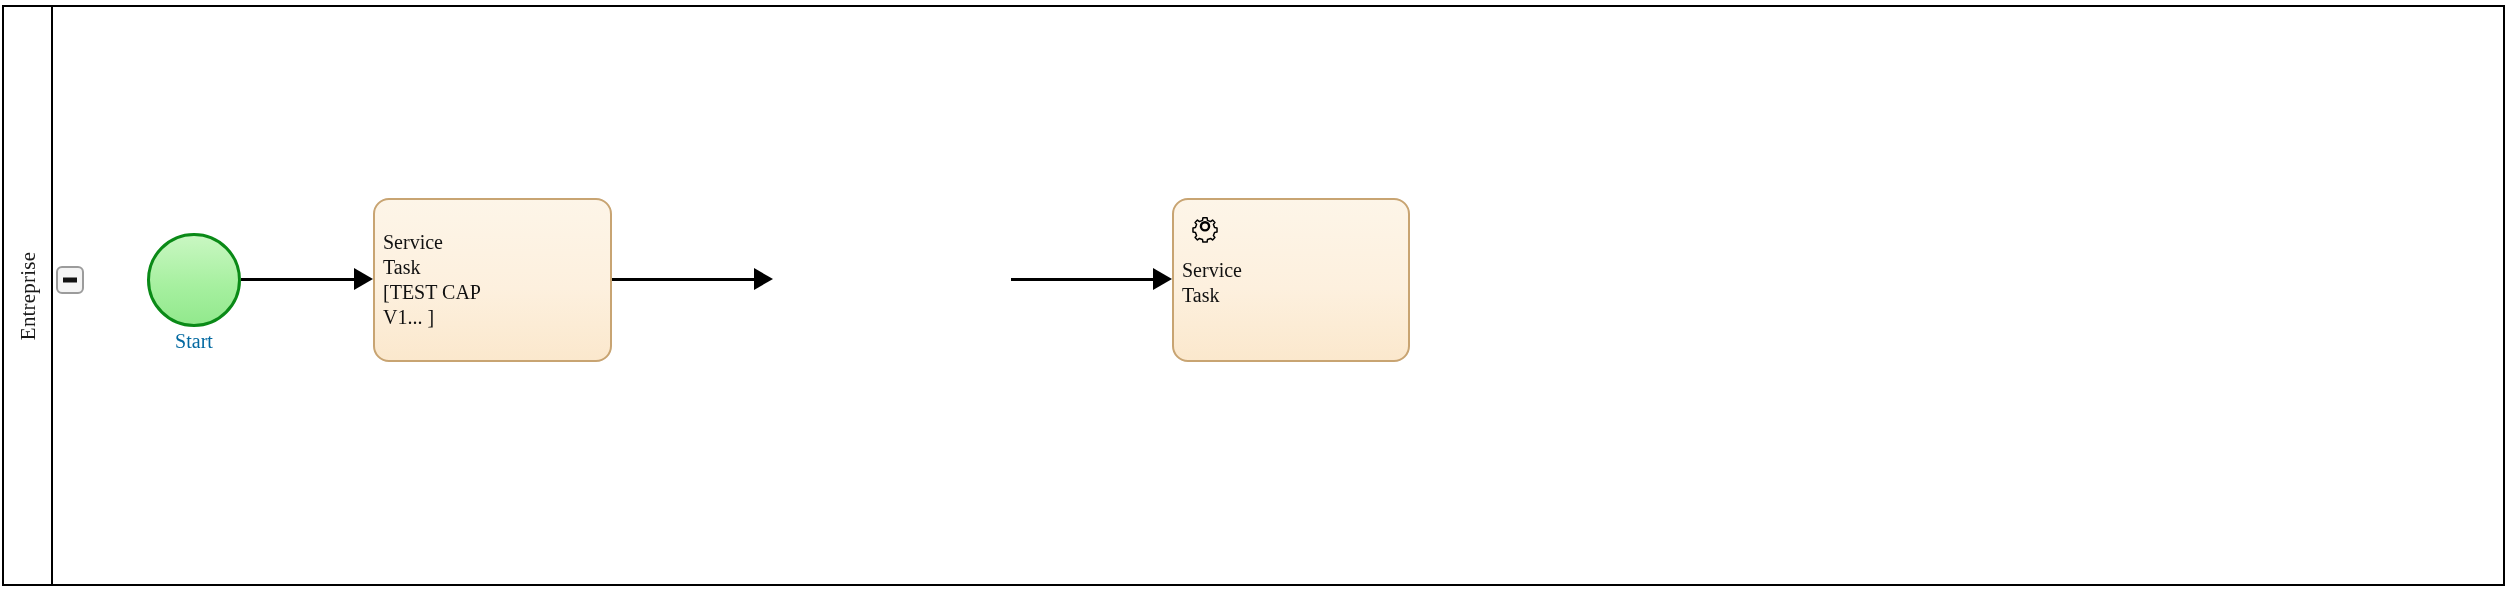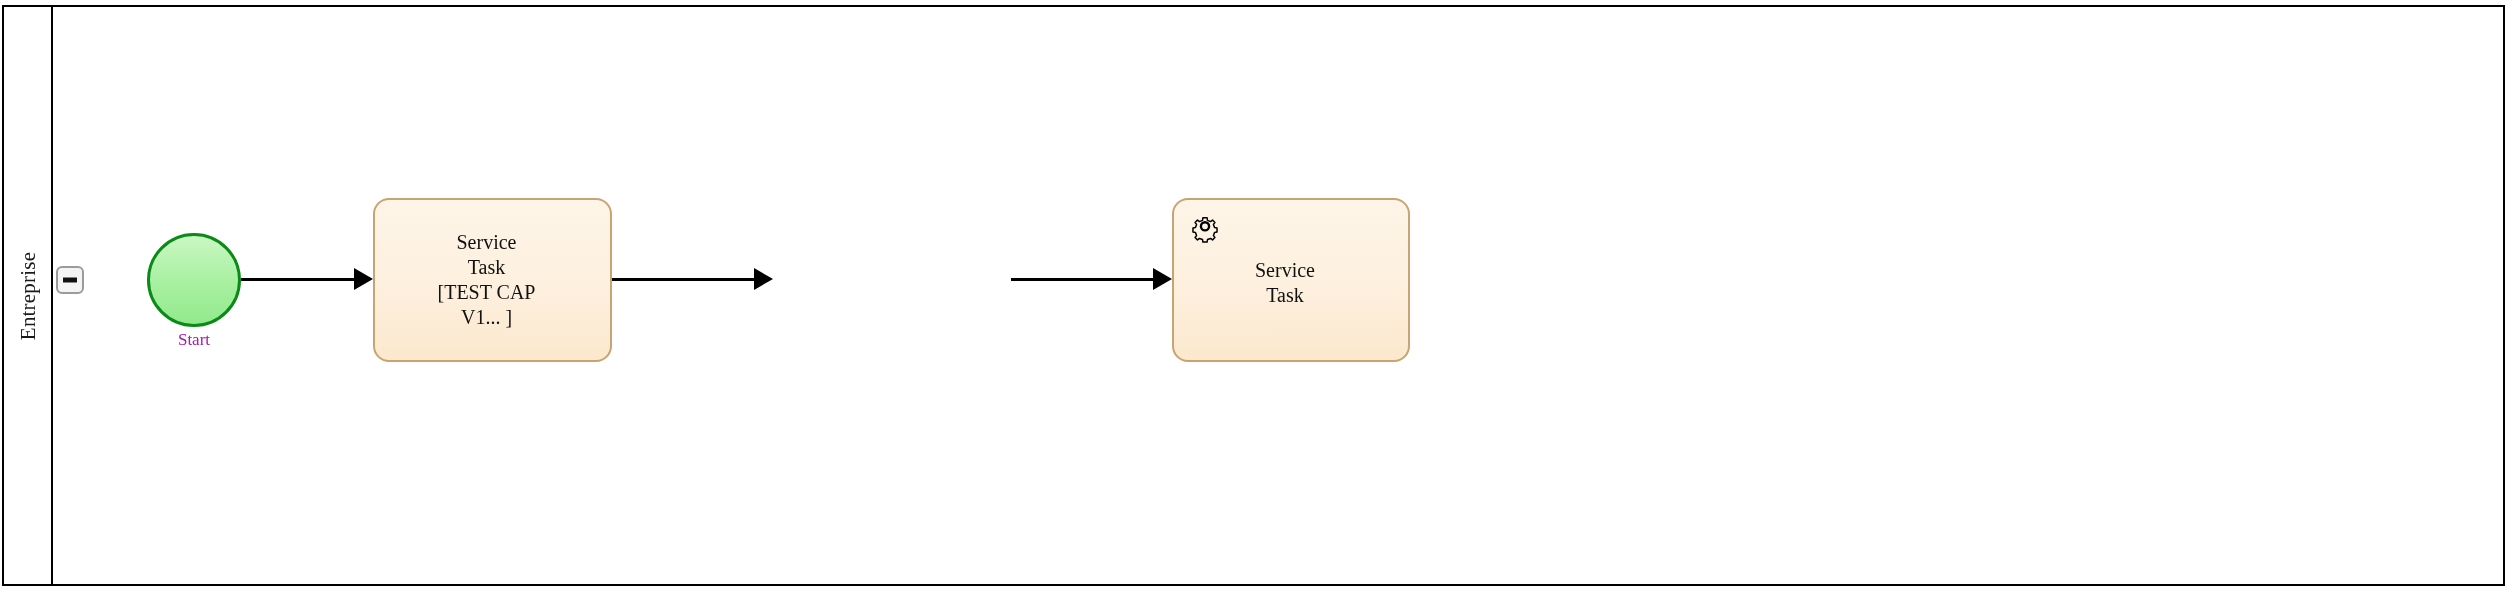--- a/index.html
+++ b/index.html
@@ -101,40 +101,40 @@
     border: 3px solid #0a8a17;
     box-sizing: border-box;
     background: linear-gradient(to bottom, #c9f7c2 0%, #a7f0a0 55%, #92e98d 100%);
   }
   .start-label {
     position: absolute;
     left: 147px;
     top: 330px;
     width: 94px;
     text-align: center;
-    font-size: 17px;
-    color: #a21caf;
+    font-size: 20px;
+    color: #0369a1;
   }
 
   
   .task {
     position: absolute;
     top: 198px;
     height: 164px;
     border: 2px solid #c8a472;
     border-radius: 16px;
     box-sizing: border-box;
     background: linear-gradient(to bottom, #fdf5e8 0%, #fdf0de 55%, #fbe8cd 100%);
   }
   .task-label {
     position: absolute;
     left: 0; right: 12px;
     top: 50%;
     transform: translateY(-50%);
-    text-align: center;
+    text-align: left;
     font-size: 20px;
     line-height: 1.25;
     color: #111111;
     padding: 0 8px;
     box-sizing: border-box;
     white-space: pre-line;
   }
   .task.has-icon .task-label {
     top: 52%;
   }

